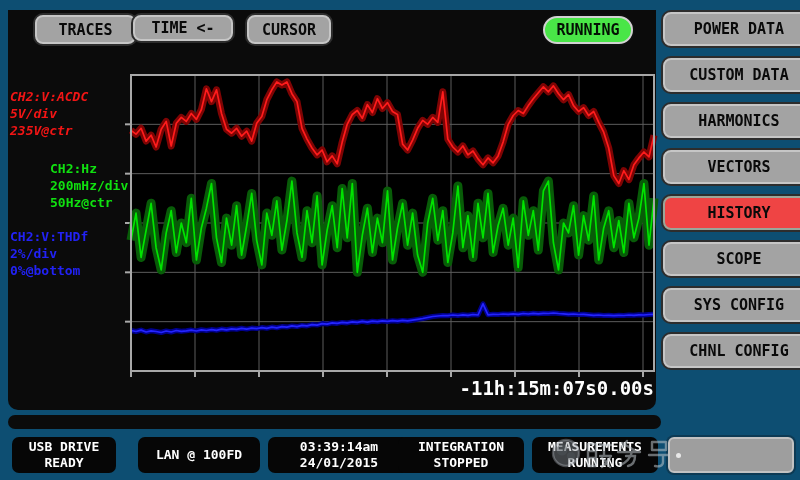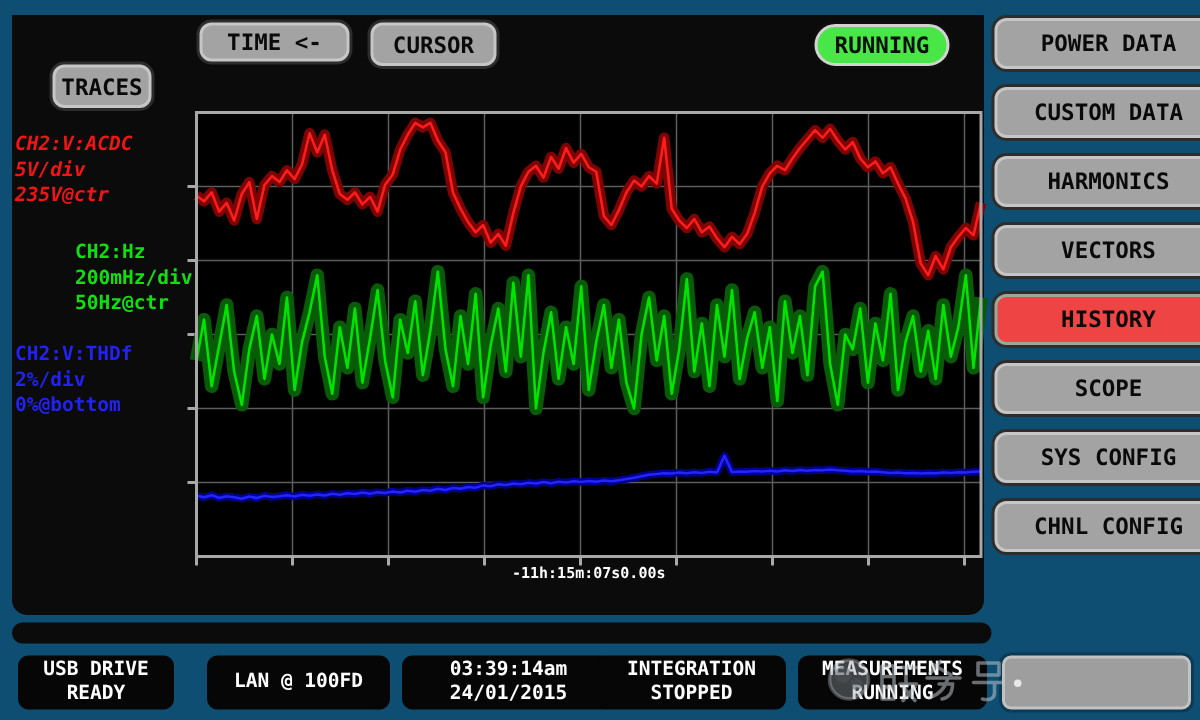--- a/index.html
+++ b/index.html
@@ -32,22 +32,22 @@
     font-weight:bold;font-size:15px;color:#041004;box-sizing:border-box;
   }
   .side-btn{left:663px;width:152px;height:34px;}
   .ch-group{position:absolute;left:10px;width:118px;font-weight:bold;font-size:13px;line-height:17px;}
   .ch-red{color:#f21515;font-style:italic;}
   .ch-green{color:#10e010;margin-left:40px;}
   .ch-blue{color:#2222f5;}
   .chart-svg{position:absolute;left:124px;top:68px;overflow:visible;}
   .axis-row{
     position:absolute;left:131px;top:377px;width:523px;
-    display:flex;justify-content:center;
-    color:#ffffff;font-weight:bold;font-size:10px;
+    display:flex;justify-content:flex-end;
+    color:#ffffff;font-weight:bold;font-size:19px;
   }
   .status-cell{
     position:absolute;top:437px;height:36px;background:#060606;border-radius:7px;
     display:flex;flex-direction:column;align-items:center;justify-content:center;
     color:#ffffff;font-weight:bold;font-size:13px;line-height:16px;text-align:center;
     white-space:nowrap;
   }
   .blank-btn{
     position:absolute;left:668px;top:437px;width:126px;height:36px;
     background:#9e9e9e;border:2px solid #c2c2c2;border-radius:6px;
@@ -59,21 +59,21 @@
   }
   .watermark{position:absolute;left:538px;top:433px;pointer-events:none;}
   .sr-only{position:absolute;width:1px;height:1px;overflow:hidden;clip:rect(0 0 0 0);}
 </style>
 </head>
 <body>
 
 <div class="main-panel"></div>
 <div class="slim-bar"></div>
 
-<div class="btn" style="left:35px;top:15px;width:66px;height:29px;margin-top:28px;">TRACES</div>
+<div class="btn" style="left:35px;top:15px;width:101px;height:29px;">TRACES</div>
 <div class="btn" style="left:133px;top:15px;width:100px;height:26px;">TIME &lt;-</div>
 <div class="btn" style="left:247px;top:15px;width:84px;height:29px;">CURSOR</div>
 <div class="badge" style="left:543px;top:16px;width:90px;height:28px;">RUNNING</div>
 
 <div class="btn side-btn" style="top:12px;">POWER DATA</div>
 <div class="btn side-btn" style="top:58px;">CUSTOM DATA</div>
 <div class="btn side-btn" style="top:104px;">HARMONICS</div>
 <div class="btn side-btn" style="top:150px;">VECTORS</div>
 <div class="btn side-btn active" style="top:196px;">HISTORY</div>
 <div class="btn side-btn" style="top:242px;">SCOPE</div>

